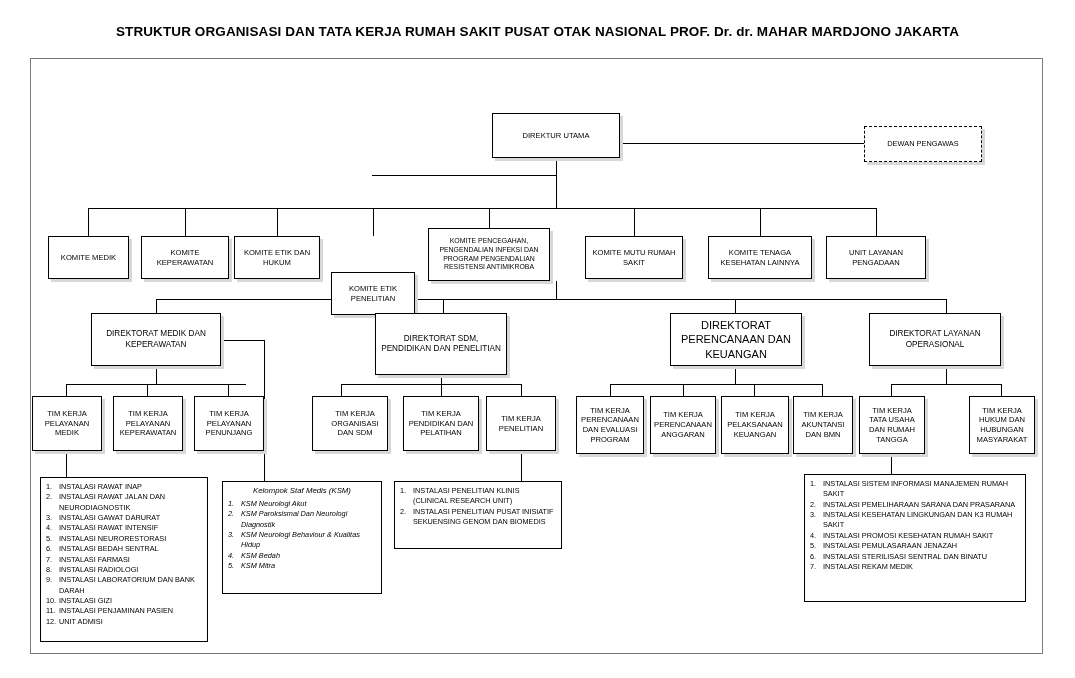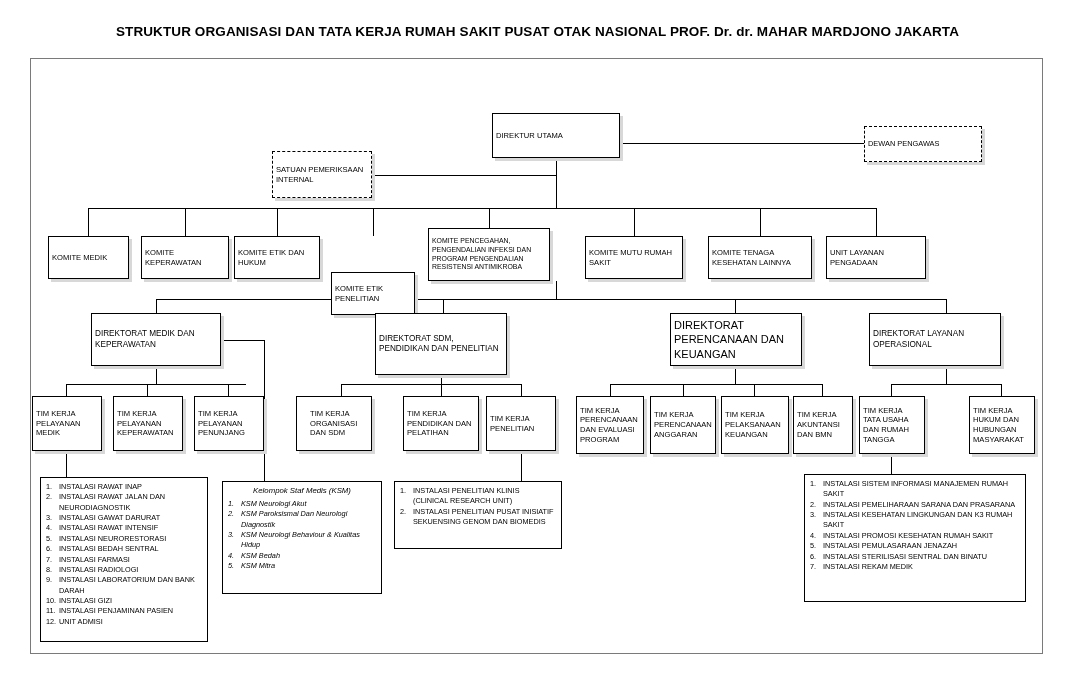--- a/index.html
+++ b/index.html
@@ -1,20 +1,20 @@
 <!DOCTYPE html>
 <html><head>
 <meta charset="utf-8">
 <style>
   html,body{margin:0;padding:0;background:#ffffff;}
   body{width:1075px;height:678px;position:relative;font-family:"Liberation Sans",sans-serif;color:#000;}
   #chart{position:absolute;inset:0;}
   .title{position:absolute;left:0;top:24px;width:1075px;text-align:center;font-size:13.5px;font-weight:bold;letter-spacing:.1px;}
   .frame{position:absolute;left:30px;top:58px;width:1013px;height:596px;border:1px solid #7a7a7a;box-sizing:border-box;}
-  .box{position:absolute;box-sizing:border-box;border:1px solid #000;background:#fff;display:flex;align-items:center;justify-content:center;font-size:7.6px;line-height:1.28;padding:2px 3px;z-index:3;}
+  .box{position:absolute;box-sizing:border-box;border:1px solid #000;background:#fff;display:flex;align-items:center;justify-content:center;text-align:center;font-size:7.6px;line-height:1.28;padding:2px 3px;z-index:3;}
   .box.shadow{box-shadow:3px 3px 0 0 #d8d8d8;}
   .box.dashed{border:1px dashed #000;}
   .box.left{justify-content:flex-start;text-align:left;align-items:flex-start;padding:4px 5px;}
   .box .inner{width:100%;}
   .ln{position:absolute;background:#000;z-index:1;}
   .h{height:1px;}
   .v{width:1px;}
   .lst{font-size:7.3px;line-height:1.42;}
   .lst .li{display:flex;}
   .lst .num{width:13px;flex:none;}
@@ -30,23 +30,20 @@
   <div class="frame"></div>
 
   <div class="box shadow" style="left:492px;top:113px;width:128px;height:45px;">
     <span class="inner">DIREKTUR UTAMA</span>
   </div>
 
   <div class="box dashed shadow" style="left:864px;top:126px;width:118px;height:36px;font-size:7.4px;">
     <span class="inner">DEWAN PENGAWAS</span>
   </div>
 
-  <div class="box dashed shadow" style="left:272px;top:151px;width:100px;height:47px;">
-    <span class="inner">SATUAN PEMERIKSAAN INTERNAL</span>
-  </div>
 
   <div class="ln h" style="left:620px;top:143px;width:244px;"></div>
 
   <div class="ln v" style="left:556px;top:158px;height:17px;"></div>
   <div class="ln h" style="left:372px;top:175px;width:184px;"></div>
 
   <div class="ln v" style="left:556px;top:158px;height:51px;"></div>
   <div class="ln h" style="left:88px;top:208px;width:788px;"></div>
 
   <div class="ln v" style="left:88px;top:208px;height:28px;"></div>
@@ -118,21 +115,21 @@
   <div class="box shadow" style="left:194px;top:396px;width:70px;height:55px;">
     <span class="inner">TIM KERJA PELAYANAN PENUNJANG</span>
   </div>
 
   <div class="ln v" style="left:441px;top:375px;height:9px;"></div>
   <div class="ln h" style="left:341px;top:384px;width:180px;"></div>
   <div class="ln v" style="left:341px;top:384px;height:12px;"></div>
   <div class="ln v" style="left:441px;top:384px;height:12px;"></div>
   <div class="ln v" style="left:521px;top:384px;height:12px;"></div>
 
-  <div class="box shadow" style="left:296px;top:396px;width:76px;height:55px;padding-left:13px;">
+  <div class="box shadow" style="left:312px;top:396px;width:76px;height:55px;padding-left:13px;">
     <span class="inner">TIM KERJA ORGANISASI DAN SDM</span>
   </div>
   <div class="box shadow" style="left:403px;top:396px;width:76px;height:55px;">
     <span class="inner">TIM KERJA PENDIDIKAN DAN PELATIHAN</span>
   </div>
   <div class="box shadow" style="left:486px;top:396px;width:70px;height:55px;">
     <span class="inner">TIM KERJA PENELITIAN</span>
   </div>
 
   <div class="ln v" style="left:735px;top:366px;height:18px;"></div>

